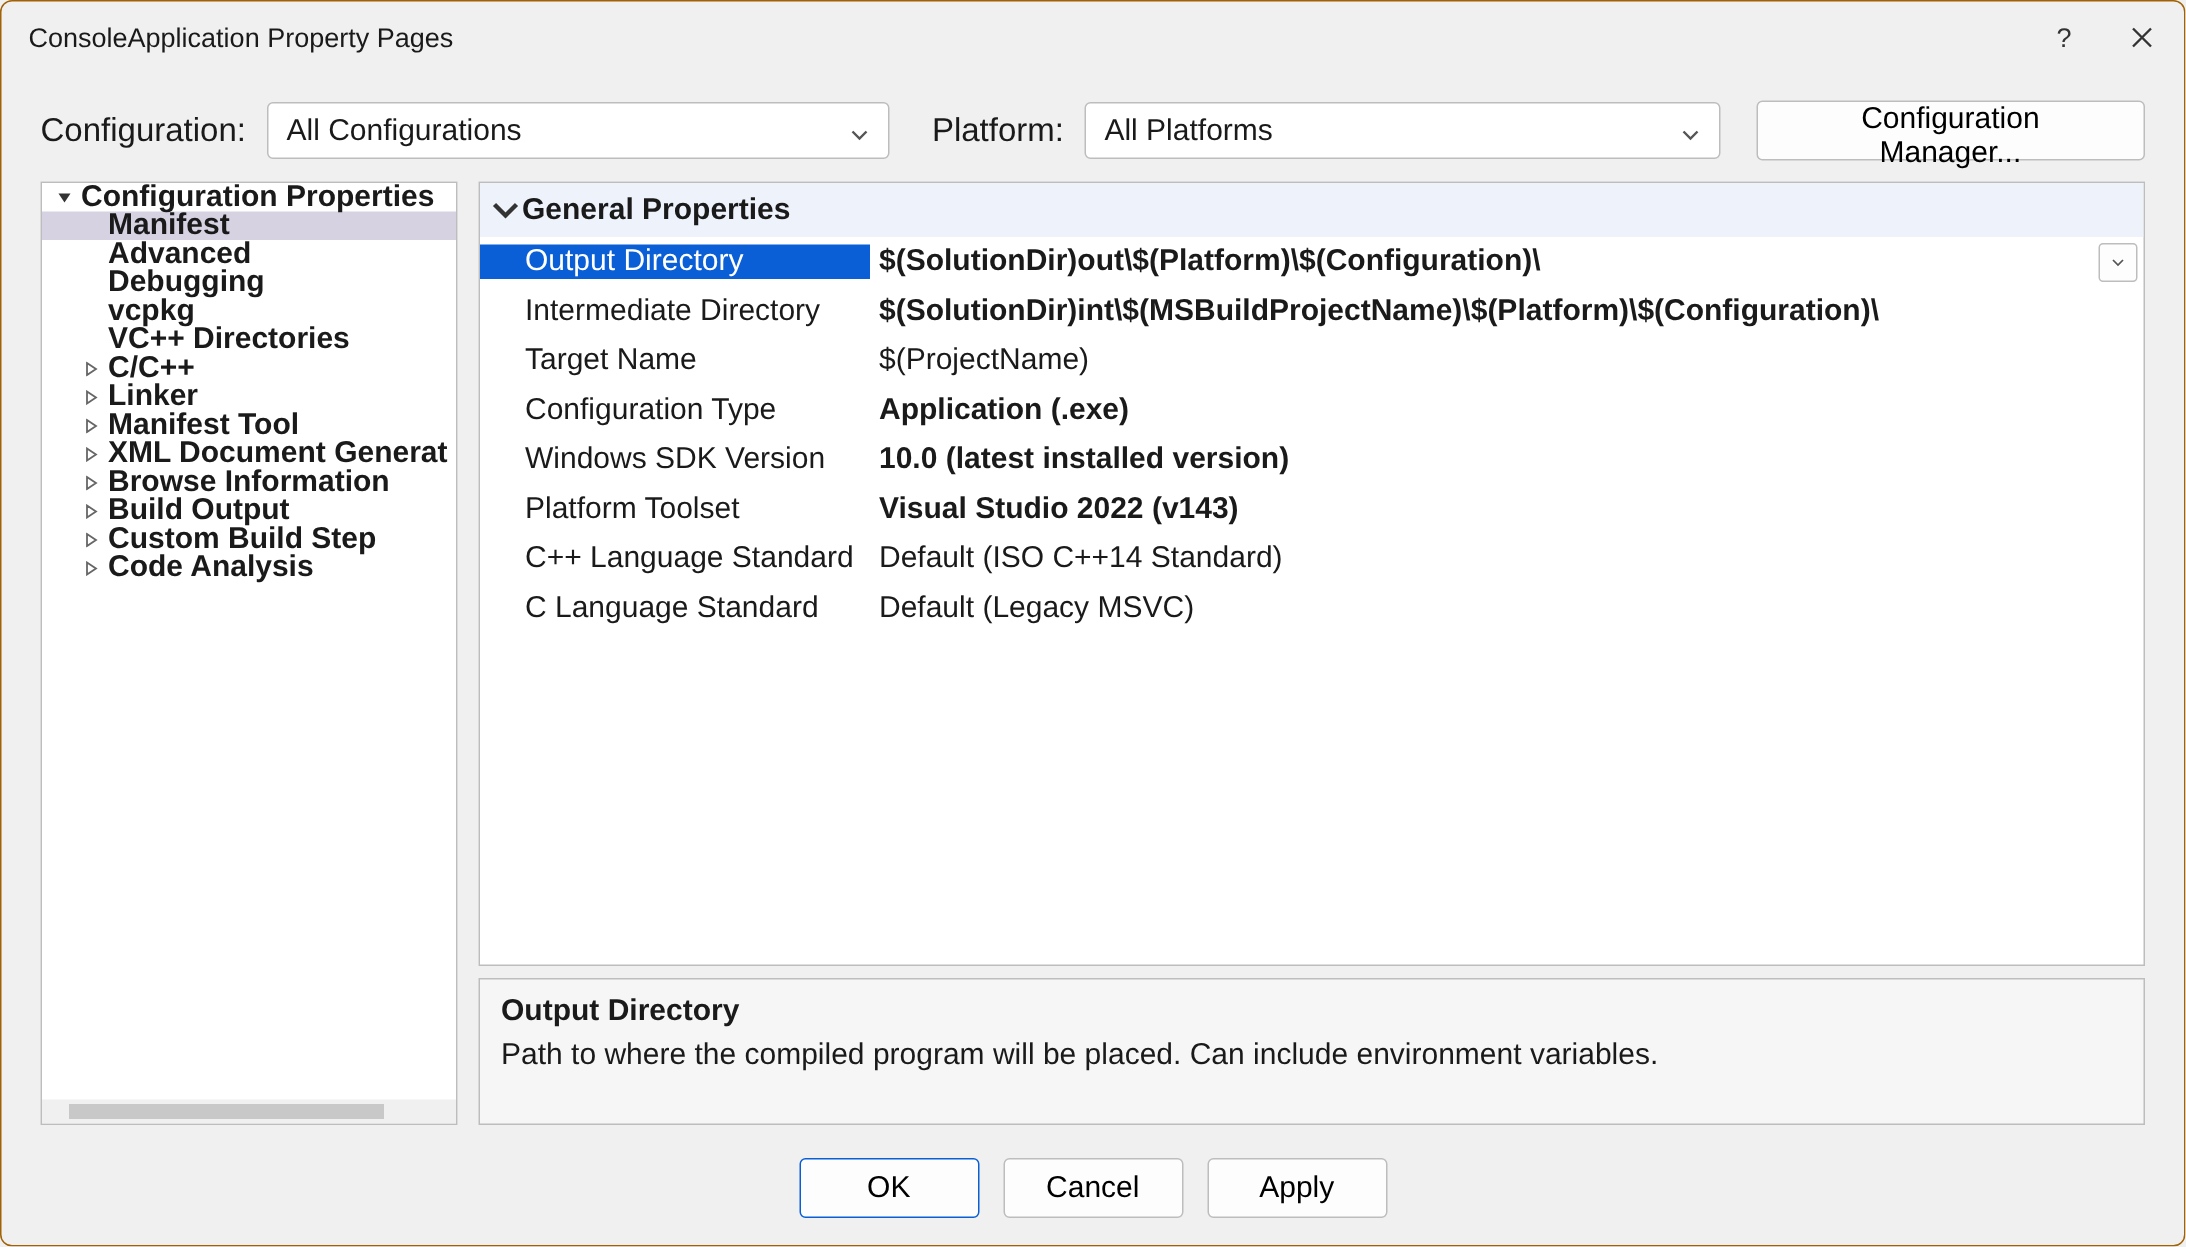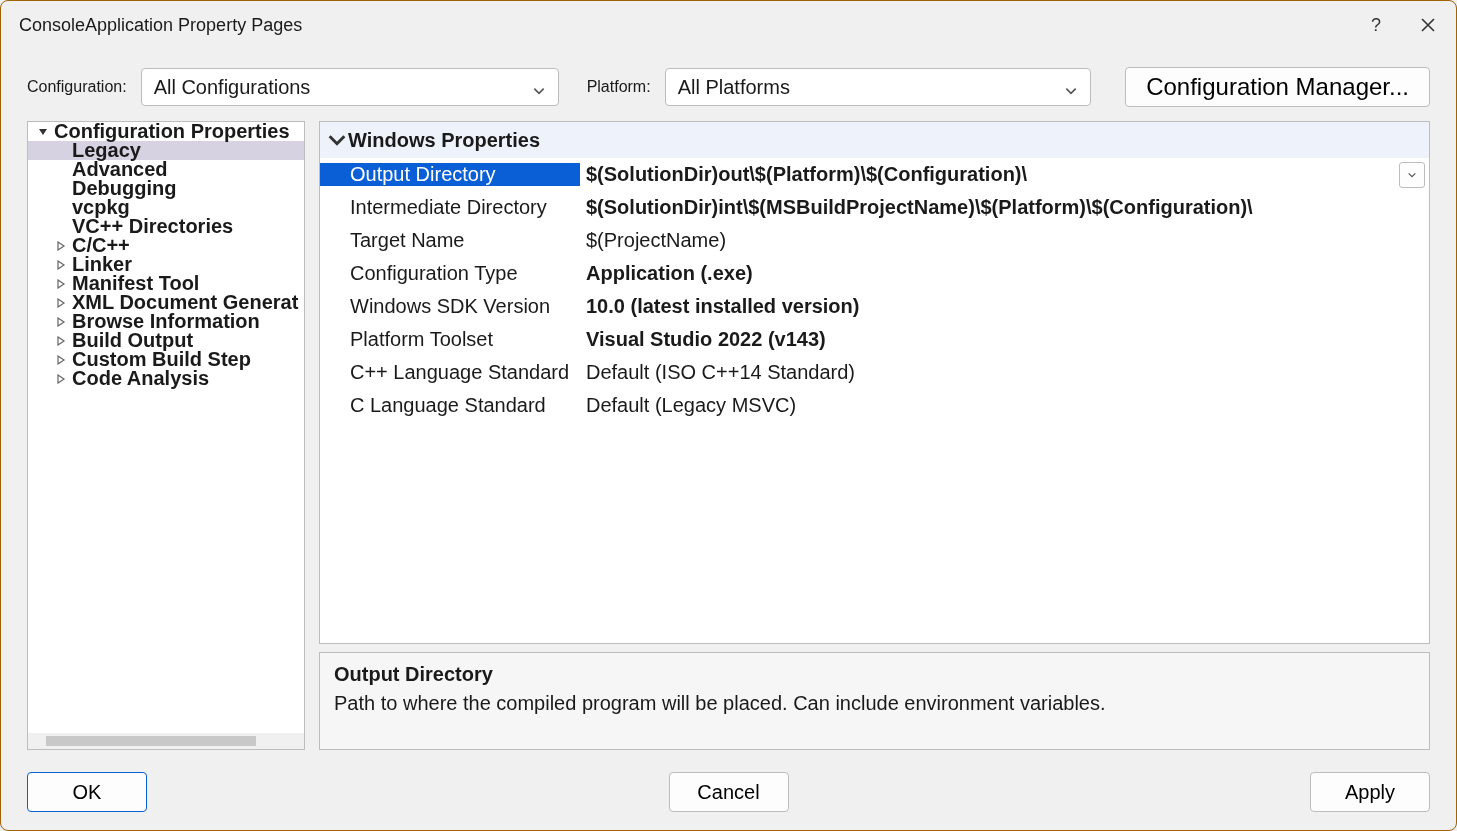--- a/index.html
+++ b/index.html
@@ -34,21 +34,21 @@
     width: 24px; height: 24px; display: flex; align-items: center; justify-content: center;
     font-size: 18px; color: #333;
   }
   .close-icon svg { width: 14px; height: 14px; }
   .toolbar-row {
     display: flex;
     align-items: center;
     padding: 18px 26px 14px 26px;
     gap: 10px;
   }
-  .toolbar-label { font-size: 16px; margin-right: 4px; }
+  .toolbar-label { font-size: 22px; margin-right: 4px; }
   .select {
     height: 38px;
     border: 1px solid #bdbdbd;
     border-radius: 4px;
     background: #fff;
     display: flex;
     align-items: center;
     padding: 0 12px;
     font-size: 20px;
     position: relative;
@@ -58,21 +58,21 @@
   .select .chev {
     margin-left: auto;
     width: 14px; height: 14px;
   }
   .btn-config-mgr {
     height: 40px;
     border: 1px solid #bdbdbd;
     border-radius: 4px;
     background: #fdfdfd;
     padding: 0 20px;
-    font-size: 24px;
+    font-size: 20px;
     margin-left: auto;
   }
   .content {
     flex: 1;
     display: flex;
     padding: 0 26px 12px 26px;
     gap: 14px;
     min-height: 0;
   }
   .tree {
@@ -169,21 +169,21 @@
     border: 1px solid #bdbdbd;
     background: #f6f6f6;
     margin-top: 8px;
     padding: 10px 14px 20px 14px;
     height: 98px;
   }
   .desc-title { font-size: 20px; font-weight: 600; margin-bottom: 6px; }
   .desc-text { font-size: 20px; }
   .footer {
     display: flex;
-    justify-content: space-between;
+    justify-content: center;
     gap: 16px;
     padding: 10px 26px 18px 26px;
   }
   .footer button {
     width: 120px;
     height: 40px;
     font-size: 20px;
     border: 1px solid #bdbdbd;
     border-radius: 4px;
     background: #fdfdfd;
@@ -234,21 +234,21 @@
       <div class="tree-body" id="tree-body">
           <div class="tree-row depth-0">
             <span class="tw">
               <svg viewBox="0 0 10 10">
                 <path d="M1 2 L9 2 L5 8 Z" fill="#333"></path>
               </svg>
             </span>
             <span>Configuration Properties</span>
           </div>
           <div class="tree-row depth-1 no-tw selected">
-            <span>Legacy</span>
+            <span>Manifest</span>
           </div>
           <div class="tree-row depth-1 no-tw">
             <span>Advanced</span>
           </div>
           <div class="tree-row depth-1 no-tw">
             <span>Debugging</span>
           </div>
           <div class="tree-row depth-1 no-tw">
             <span>vcpkg</span>
           </div>
@@ -324,21 +324,21 @@
     </div>
 
     <div class="right">
       <div class="grid">
         <div class="grid-header">
           <span class="tw">
             <svg viewBox="0 0 12 12">
                 <path d="M2 4 L6 8 L10 4" stroke="#333" stroke-width="1.6" fill="none"></path>
               </svg>
           </span>
-          <span>Windows Properties</span>
+          <span>General Properties</span>
         </div>
         <div class="grid-rows" id="grid-rows">
             <div class="grow bold selected">
               <div class="label">Output Directory</div>
               <div class="value">$(SolutionDir)out\$(Platform)\$(Configuration)\</div>
               <div class="dd">
                 <svg viewBox="0 0 12 12">
                   <path d="M2 4 L6 8 L10 4" stroke="#555" stroke-width="1.4" fill="none"></path>
                 </svg>
               </div>

